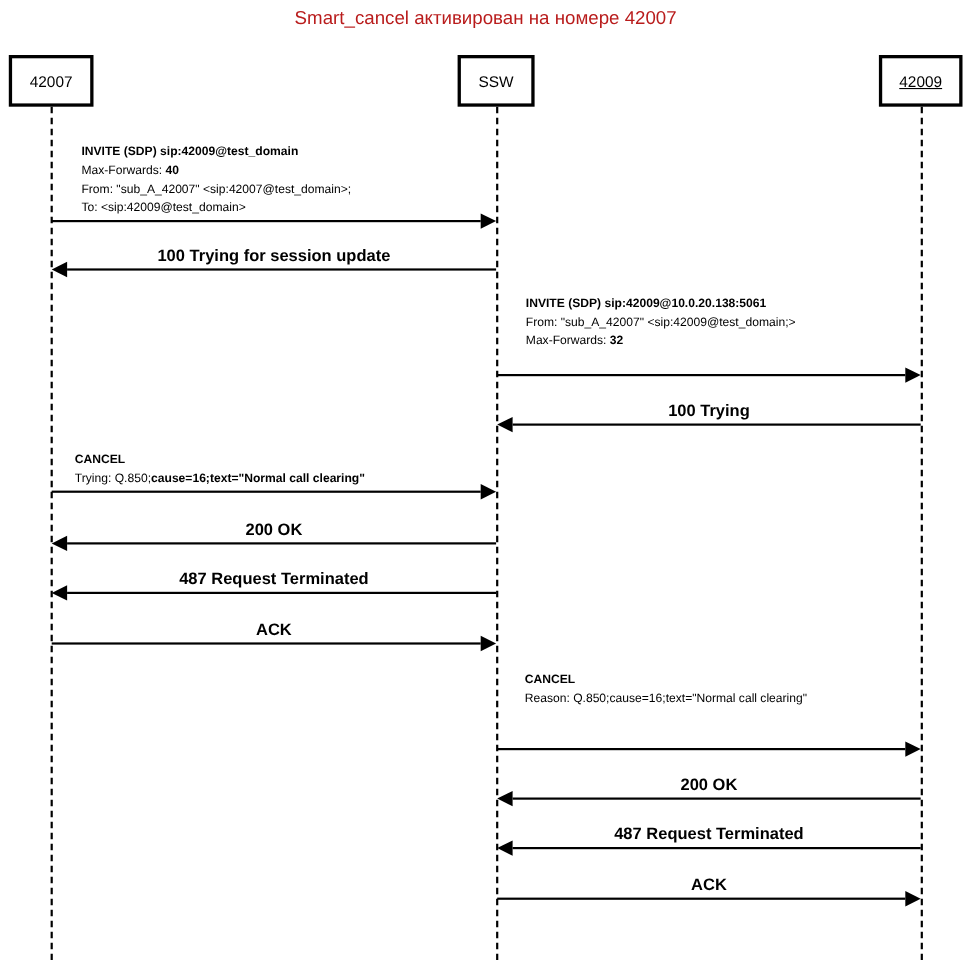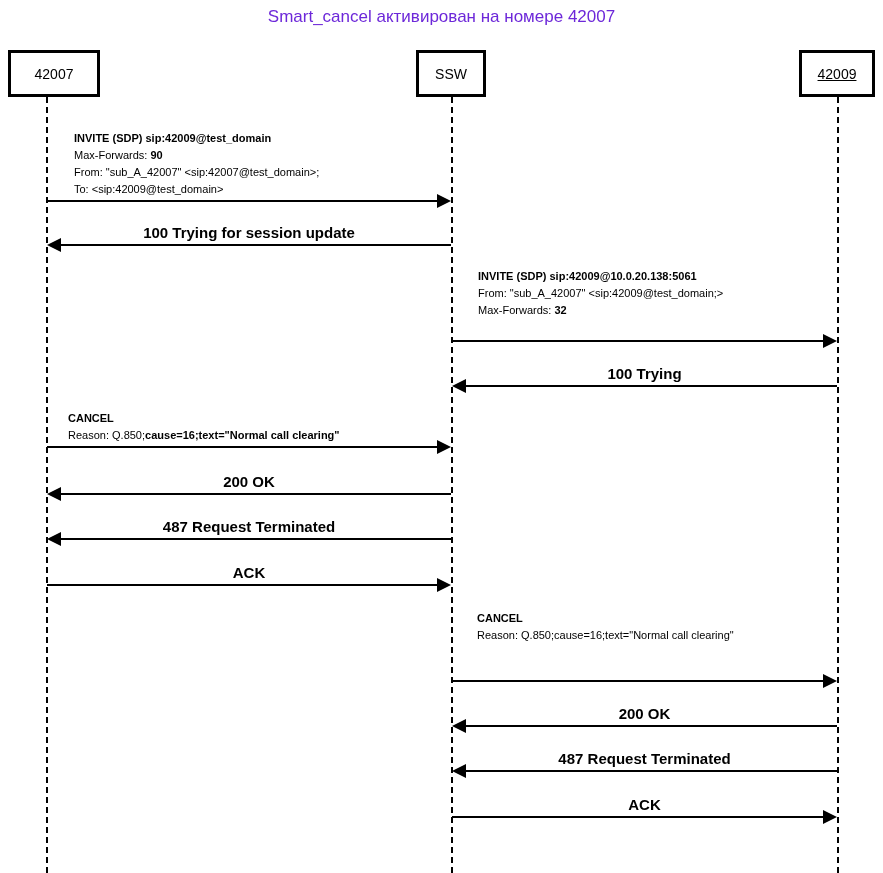--- a/index.html
+++ b/index.html
@@ -18,21 +18,21 @@
     overflow: hidden;
     background: #ffffff;
   }
   #title {
     position: absolute;
     top: 7px;
     left: 0;
     width: 883px;
     text-align: center;
     font-size: 17px;
-    color: #6d28d9;
+    color: #b91c1c;
     white-space: nowrap;
   }
   .actor-box {
     position: absolute;
     box-sizing: border-box;
     border: 3px solid #000;
     background: #fff;
     display: flex;
     align-items: center;
     justify-content: center;
@@ -77,37 +77,37 @@
   .msg-block .ln { display: block; }
   .b { font-weight: bold; }
 </style>
 </head>
 <body>
 
 <div id="diagram">
 
   <div id="title">Smart_cancel активирован на номере 42007</div>
 
-  <div class="actor-box" style="left:8px; top:50px; width:92px; height:47px;">
+  <div class="actor-box" style="left:8px; top:50px; width:77px; height:47px;">
     <span>42007</span>
   </div>
   <div class="actor-box" style="left:416px; top:50px; width:70px; height:47px;">
     <span>SSW</span>
   </div>
   <div class="actor-box" style="left:799px; top:50px; width:76px; height:47px;text-decoration:underline;">
     <span>42009</span>
   </div>
 
   <div class="lifeline" style="left:46px; top:97px; height:776px;"></div>
   <div class="lifeline" style="left:451px; top:97px; height:776px;"></div>
   <div class="lifeline" style="left:837px; top:97px; height:776px;"></div>
 
   <div class="msg-block" style="left:74px; top:130px;">
     <span class="ln b">INVITE (SDP) sip:42009@test_domain</span>
-    <span class="ln"><span>Max-Forwards: </span><span class="b">90</span></span>
+    <span class="ln"><span>Max-Forwards: </span><span class="b">40</span></span>
     <span class="ln">From: "sub_A_42007" &lt;sip:42007@test_domain&gt;;</span>
     <span class="ln">To: &lt;sip:42009@test_domain&gt;</span>
   </div>
   <div class="msg" style="left:47px; top:200px; width:390px;"></div>
   <div class="arrow-head right" style="left:437px; top:194px;"></div>
 
   <div class="msg-label-center" style="left:47px; top:224px; width:404px;">100 Trying for session update</div>
   <div class="msg" style="left:61px; top:244px; width:390px;"></div>
   <div class="arrow-head left" style="left:47px; top:238px;"></div>
 
@@ -118,21 +118,21 @@
   </div>
   <div class="msg" style="left:452px; top:340px; width:371px;"></div>
   <div class="arrow-head right" style="left:823px; top:334px;"></div>
 
   <div class="msg-label-center" style="left:452px; top:365px; width:385px;">100 Trying</div>
   <div class="msg" style="left:466px; top:385px; width:371px;"></div>
   <div class="arrow-head left" style="left:452px; top:379px;"></div>
 
   <div class="msg-block" style="left:68px; top:410px;">
     <span class="ln b">CANCEL</span>
-    <span class="ln"><span>Reason: Q.850;</span><span class="b">cause=16;text="Normal call clearing"</span></span>
+    <span class="ln"><span>Trying: Q.850;</span><span class="b">cause=16;text="Normal call clearing"</span></span>
   </div>
   <div class="msg" style="left:47px; top:446px; width:390px;"></div>
   <div class="arrow-head right" style="left:437px; top:440px;"></div>
 
   <div class="msg-label-center" style="left:47px; top:473px; width:404px;">200 OK</div>
   <div class="msg" style="left:61px; top:493px; width:390px;"></div>
   <div class="arrow-head left" style="left:47px; top:487px;"></div>
 
   <div class="msg-label-center" style="left:47px; top:518px; width:404px;">487 Request Terminated</div>
   <div class="msg" style="left:61px; top:538px; width:390px;"></div>

